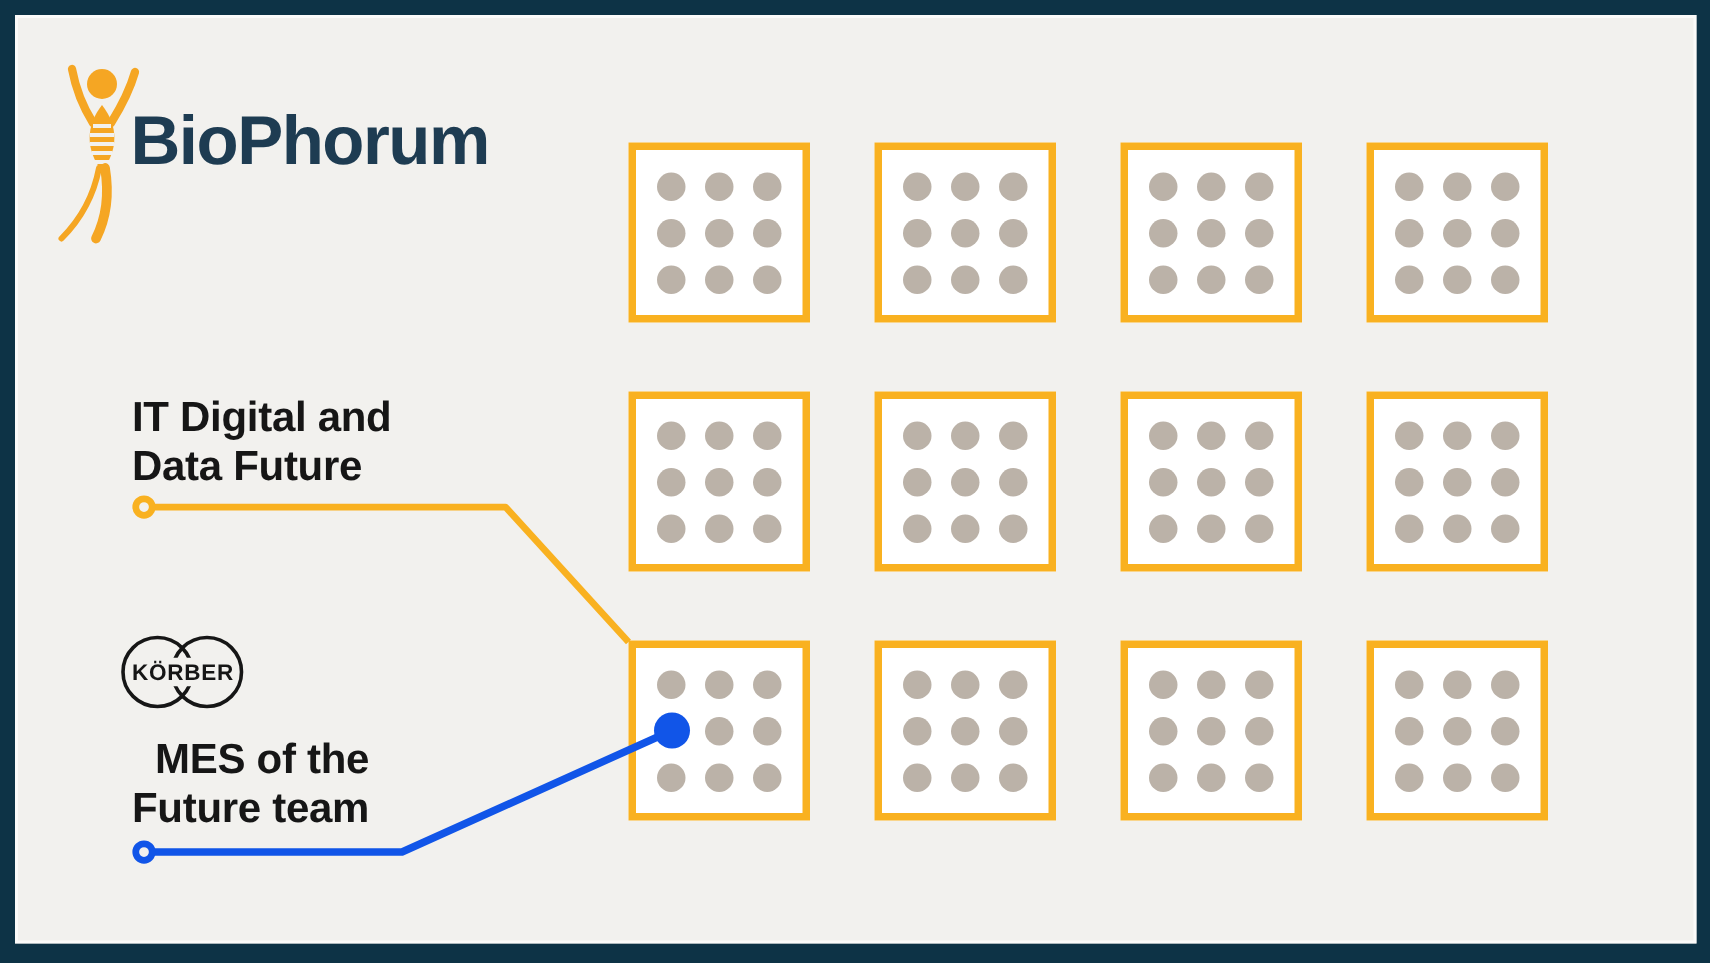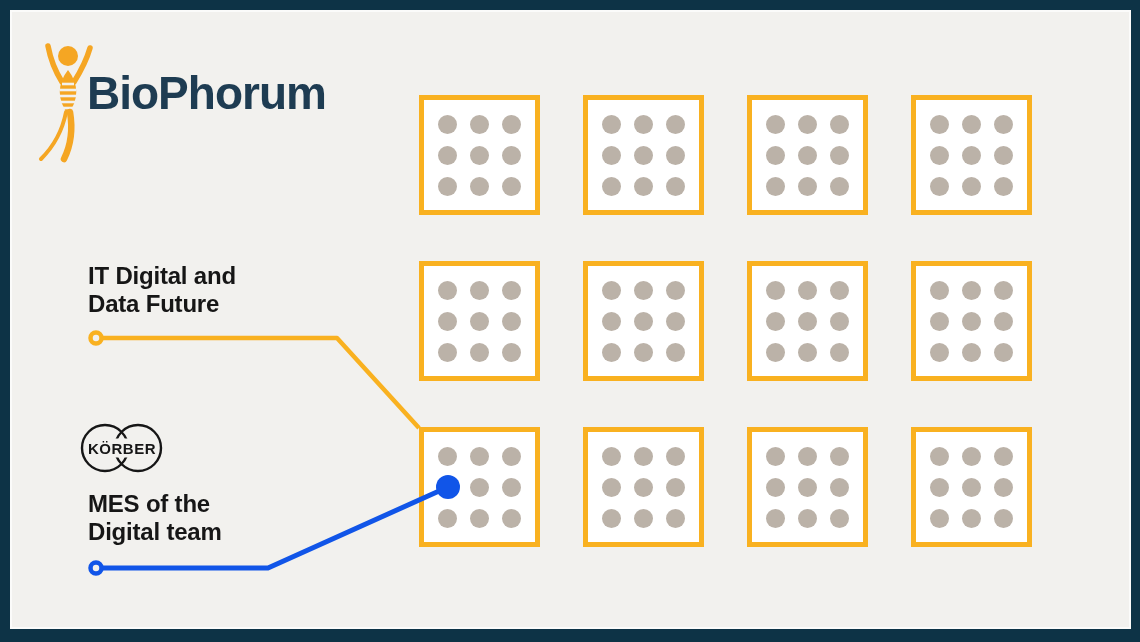--- a/index.html
+++ b/index.html
@@ -40,25 +40,25 @@
     gap:12px 13px;
     place-content:center;
   }
   .dot{
     width:19px;height:19px;border-radius:50%;
     background:var(--dot-gray,#bbb2a8);
   }
   
   .callout{
     position:absolute;z-index:4;
-    font-size:24px;font-weight:700;line-height:1.17;
+    font-size:28px;font-weight:700;line-height:1.17;
     letter-spacing:-0.2px;color:var(--text-black,#161616);
   }
   .callout-it{left:88px;top:262px;}
-  .callout-mes{left:88px;top:490px;}
+  .callout-mes{left:88px;top:490px;text-align:right;}
   .korber-logo{position:absolute;left:78px;top:422px;width:88px;height:52px;z-index:4;}
   .korber-logo text{
     font-family:"Liberation Sans", sans-serif;
     font-weight:700;font-size:15px;letter-spacing:0.5px;
     fill:var(--text-black,#161616);
   }
   
   .overlay{position:absolute;left:0;top:0;z-index:5;pointer-events:none;}
   .line-yellow{stroke:var(--accent-yellow,#f9b120);fill:none;stroke-width:4.5;stroke-linejoin:round;stroke-linecap:butt;}
   .ring-yellow{stroke:var(--accent-yellow,#f9b120);fill:var(--background,#f2f1ee);stroke-width:4.5;}
@@ -234,21 +234,21 @@
 
   <svg class="korber-logo" viewBox="0 0 88 52" aria-hidden="true">
     <circle class="korber-stroke" cx="27" cy="26" r="23"></circle>
     <circle class="korber-stroke" cx="60" cy="26" r="23"></circle>
     <rect x="9" y="16.5" width="70" height="19" fill="#f2f1ee"></rect>
     <text x="44" y="31.5" text-anchor="middle">KÖRBER</text>
   </svg>
 
   <div class="callout callout-mes">
     <div>MES of the</div>
-    <div>Digital team</div>
+    <div>Future team</div>
   </div>
 
   <svg class="overlay" width="1140" height="642" viewBox="0 0 1140 642" aria-hidden="true">
     <polyline class="line-yellow" points="97,338 337,338 419,428"></polyline>
     <circle class="ring-yellow" cx="96" cy="338" r="5.5"></circle>
     <polyline class="line-blue" points="97,568 268,568 448,487"></polyline>
     <circle class="ring-blue" cx="96" cy="568" r="5.5"></circle>
     <circle class="dot-blue" cx="448" cy="487" r="12"></circle>
   </svg>
 </div>

